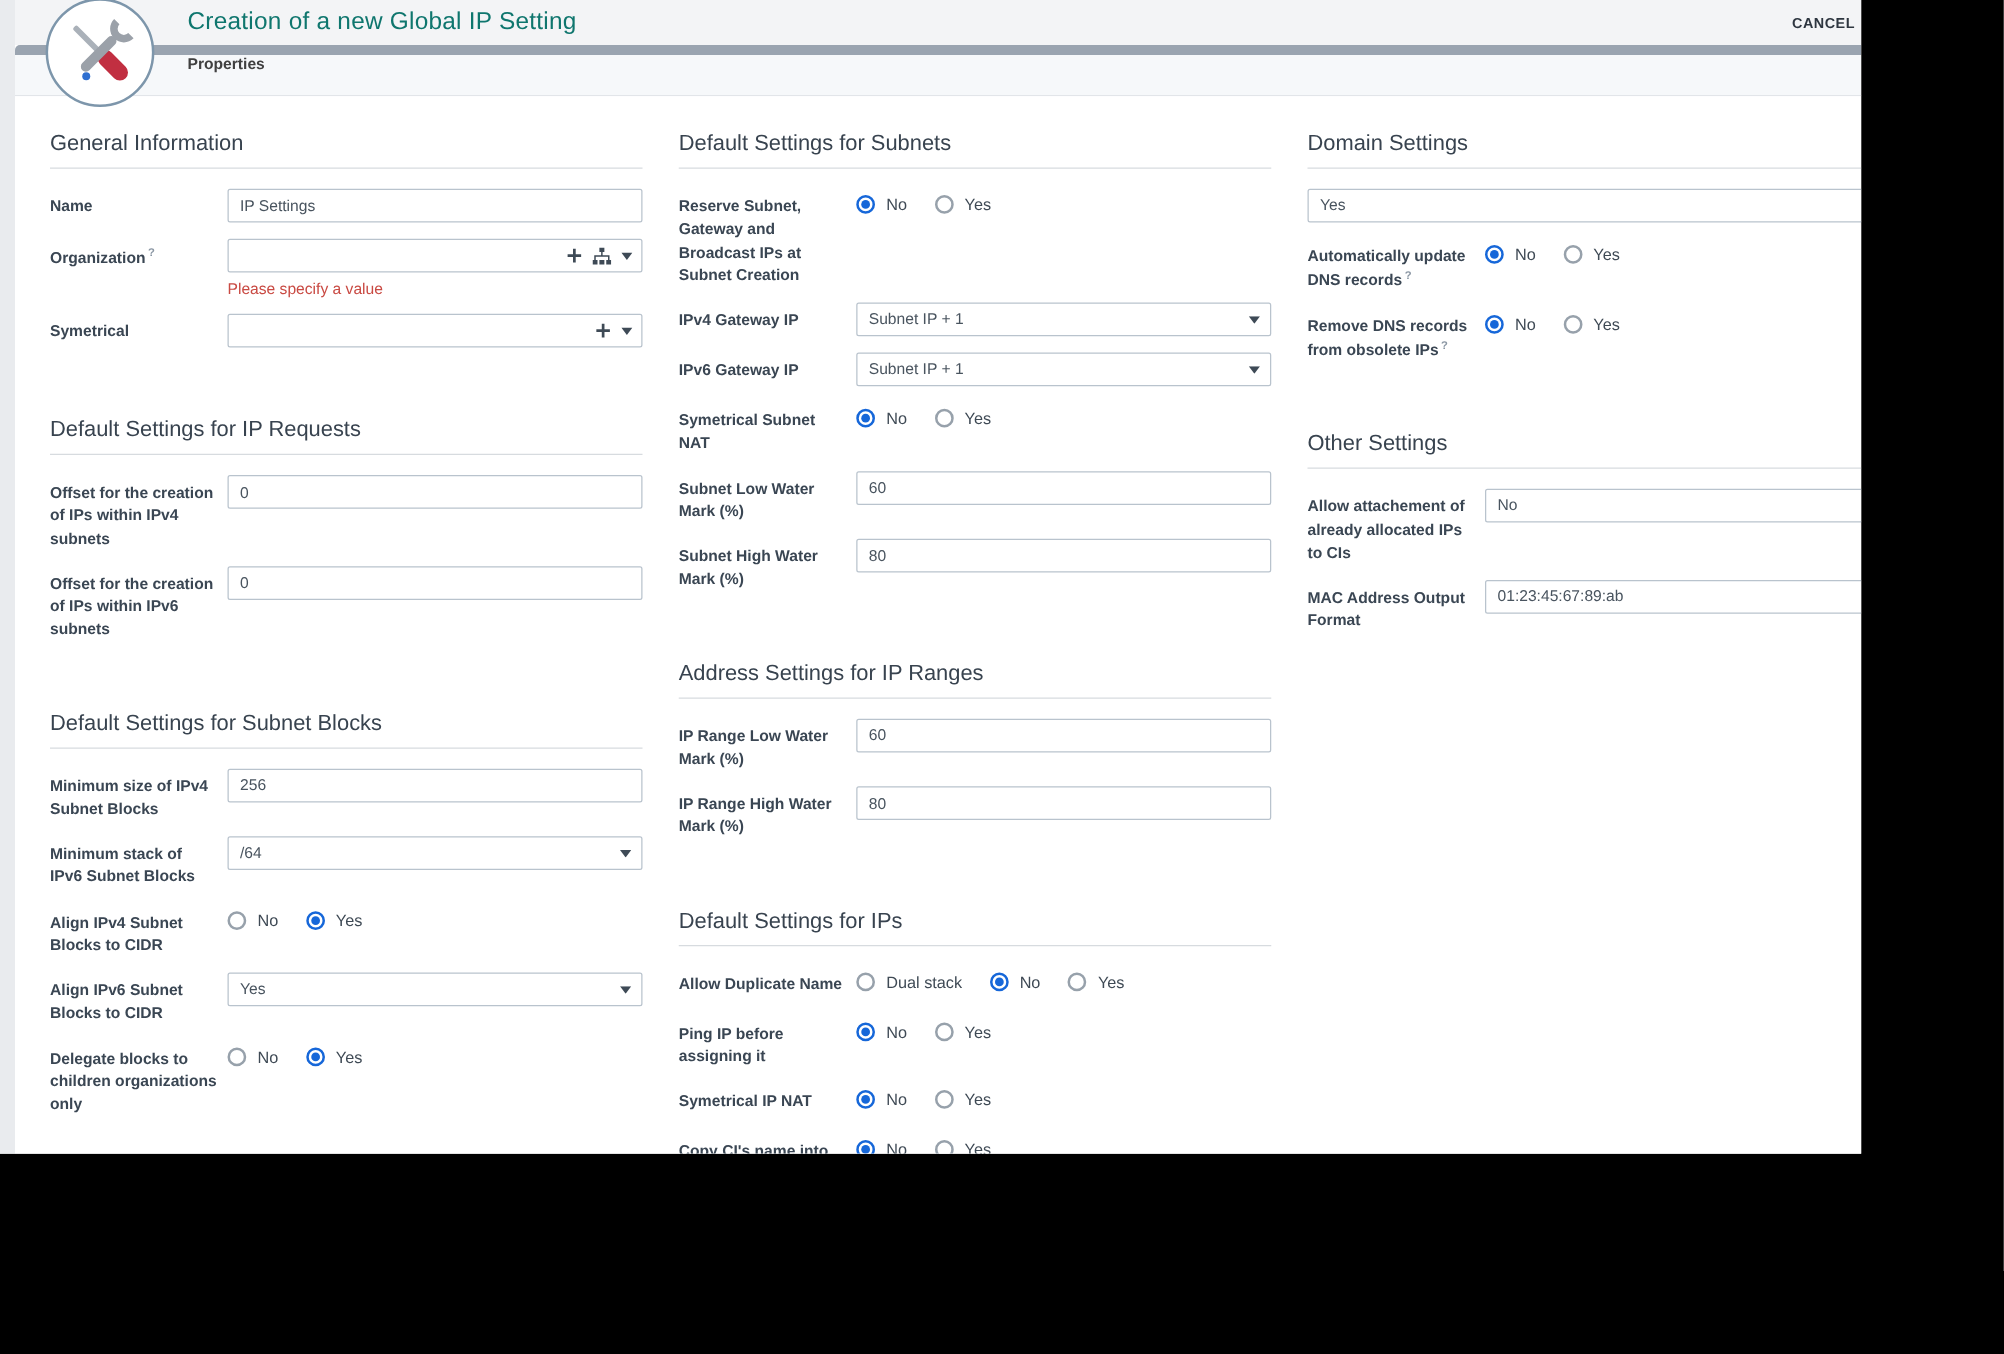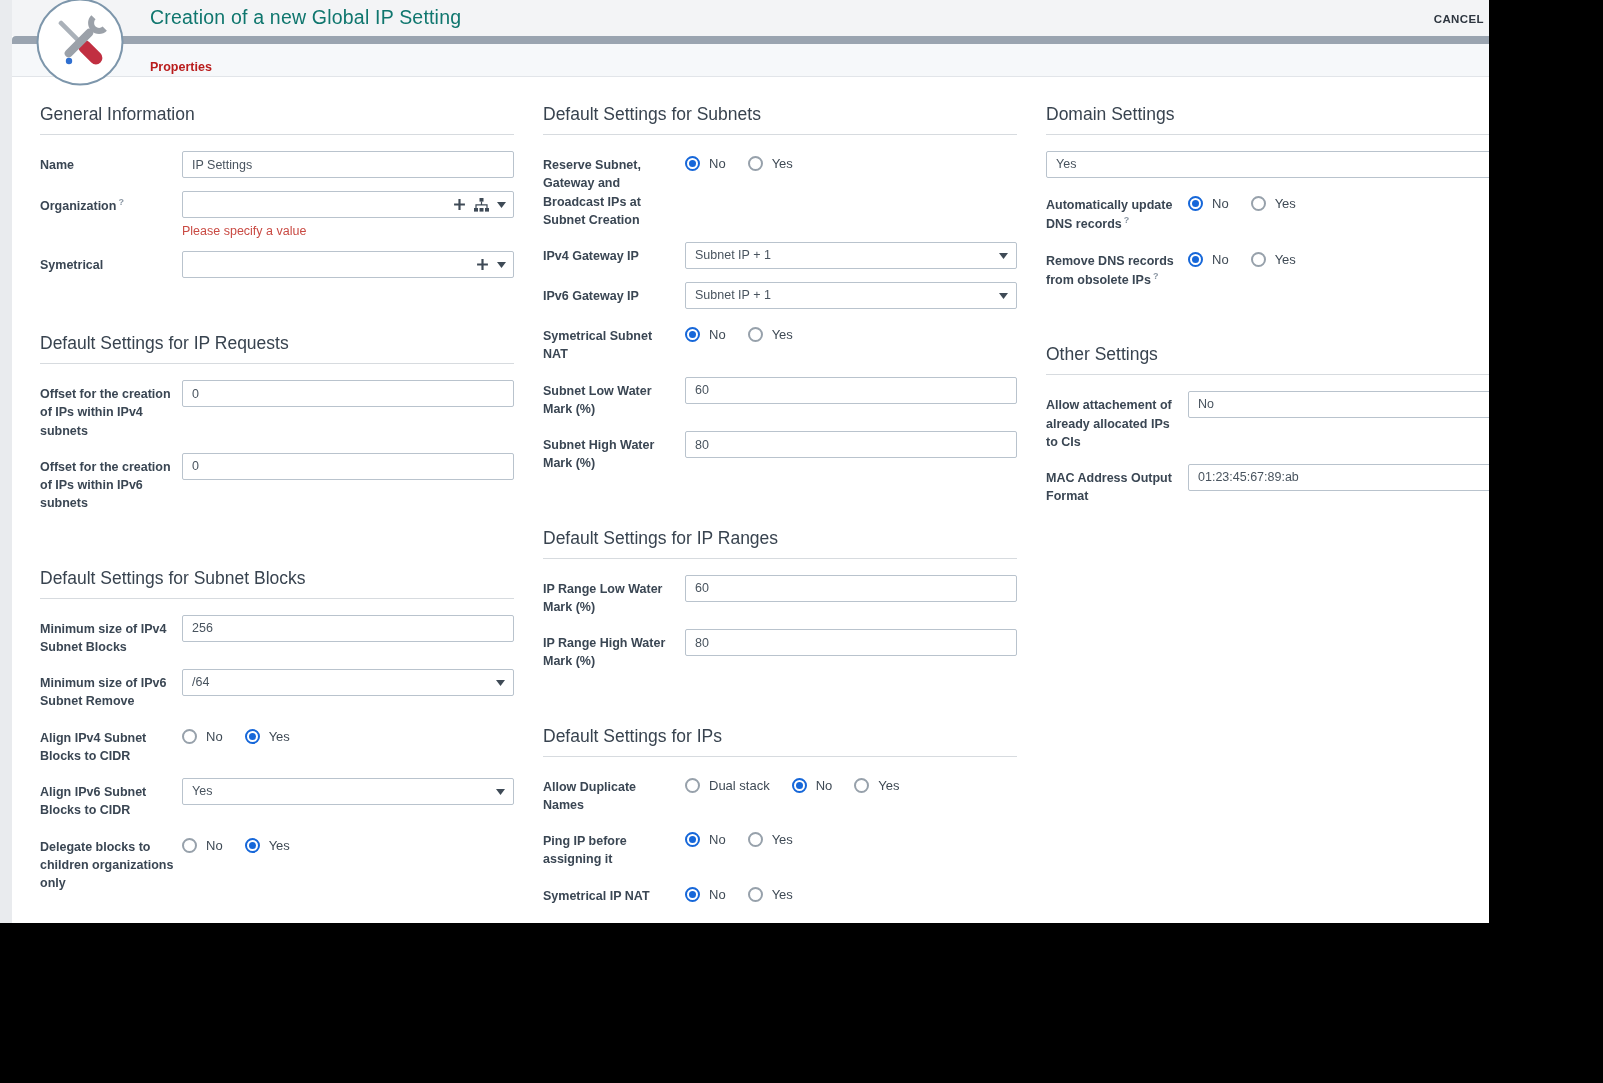--- a/index.html
+++ b/index.html
@@ -7,21 +7,21 @@
     width:1603px;height:1083px;background:#000;
     font-family:"Liberation Sans",sans-serif;position:relative;overflow:hidden;
   }
   .screen{position:absolute;left:0;top:0;width:1489px;height:923px;background:#fff;overflow:hidden;}
   .left-strip{position:absolute;left:0;top:0;width:12px;height:923px;background:#e9ebee;z-index:6;}
   .topband{position:absolute;left:0;top:0;width:100%;height:36px;background:#f3f4f6;}
   .page-title{position:absolute;left:150px;top:6px;font-size:19.5px;color:#0f766e;letter-spacing:.2px;}
   .cancel-btn{position:absolute;right:5px;top:13px;font-size:11.5px;font-weight:700;letter-spacing:.4px;color:#2e3640;cursor:pointer;}
   .greybar{position:absolute;left:12px;right:0;top:36px;height:8px;background:#9aa4b0;border-top-left-radius:4px;}
   .tabrow{position:absolute;left:12px;right:0;top:44px;height:32px;background:#f6f8fa;border-bottom:1px solid #e2e5e9;}
-  .tab{position:absolute;left:138px;top:16px;font-size:12.5px;font-weight:700;color:#b91c1c;cursor:pointer;}
+  .tab{position:absolute;left:138px;top:0;font-size:12.5px;font-weight:700;color:#404040;cursor:pointer;}
   .app-icon{position:absolute;left:36px;top:-2px;width:88px;height:88px;z-index:10;}
   .panel{position:absolute;left:12px;top:77px;right:0;bottom:0;background:#fff;overflow:hidden;}
   .columns{display:flex;gap:29px;padding:27px 0 0 28px;width:1508px;}
   .col{flex:0 0 474px;width:474px;}
   .section{margin-top:55px;}
   .section:first-child{margin-top:0;}
   .section-title{font-size:17.5px;color:#38434f;padding-bottom:9px;border-bottom:1px solid #d7dbdf;margin-bottom:16px;}
   .row{display:flex;margin-bottom:13px;min-height:27px;}
   .flabel{flex:0 0 142px;width:142px;font-size:12.5px;font-weight:700;color:#3a4653;line-height:1.46;padding-top:5px;padding-right:8px;box-sizing:border-box;}
   sup.help{color:#8a96a3;font-size:9px;font-weight:700;margin-left:2px;}
@@ -141,21 +141,21 @@
           </section>
           <section class="section">
             <div class="section-title">Default Settings for Subnet Blocks</div>
             <div class="row">
               <div class="flabel"><span>Minimum size of IPv4 Subnet Blocks</span></div>
               <div class="fcontrol">
                 <div class="inputwrap"><input class="txt" value="256" style=""></div>
               </div>
             </div>
             <div class="row">
-              <div class="flabel"><span>Minimum size of IPv6 Subnet Remove</span></div>
+              <div class="flabel"><span>Minimum stack of IPv6 Subnet Blocks</span></div>
               <div class="fcontrol">
                 <div class="fake-select"><span>/64</span><span class="caret">
                     <svg width="9" height="6" viewBox="0 0 9 6">
                       <path d="M0 0h9L4.5 6z" fill="#3e4a56"></path>
                     </svg>
                   </span></div>
               </div>
             </div>
             <div class="row">
               <div class="flabel"><span>Align IPv4 Subnet Blocks to CIDR</span></div>
@@ -259,38 +259,38 @@
               </div>
             </div>
             <div class="row">
               <div class="flabel"><span>Subnet High Water Mark (%)</span></div>
               <div class="fcontrol">
                 <div class="inputwrap"><input class="txt" value="80" style=""></div>
               </div>
             </div>
           </section>
           <section class="section">
-            <div class="section-title">Default Settings for IP Ranges</div>
+            <div class="section-title">Address Settings for IP Ranges</div>
             <div class="row">
               <div class="flabel"><span>IP Range Low Water Mark (%)</span></div>
               <div class="fcontrol">
                 <div class="inputwrap"><input class="txt" value="60" style=""></div>
               </div>
             </div>
             <div class="row">
               <div class="flabel"><span>IP Range High Water Mark (%)</span></div>
               <div class="fcontrol">
                 <div class="inputwrap"><input class="txt" value="80" style=""></div>
               </div>
             </div>
           </section>
           <section class="section">
             <div class="section-title">Default Settings for IPs</div>
             <div class="row">
-              <div class="flabel"><span>Allow Duplicate Names</span></div>
+              <div class="flabel"><span>Allow Duplicate Name</span></div>
               <div class="fcontrol">
                 <div class="radio-group">
                   <span class="radio-opt">
                     <span class="radio"></span>
                     <span class="radio-label">Dual stack</span>
                   </span>
                   <span class="radio-opt">
                     <span class="radio checked"></span>
                     <span class="radio-label">No</span>
                   </span>

